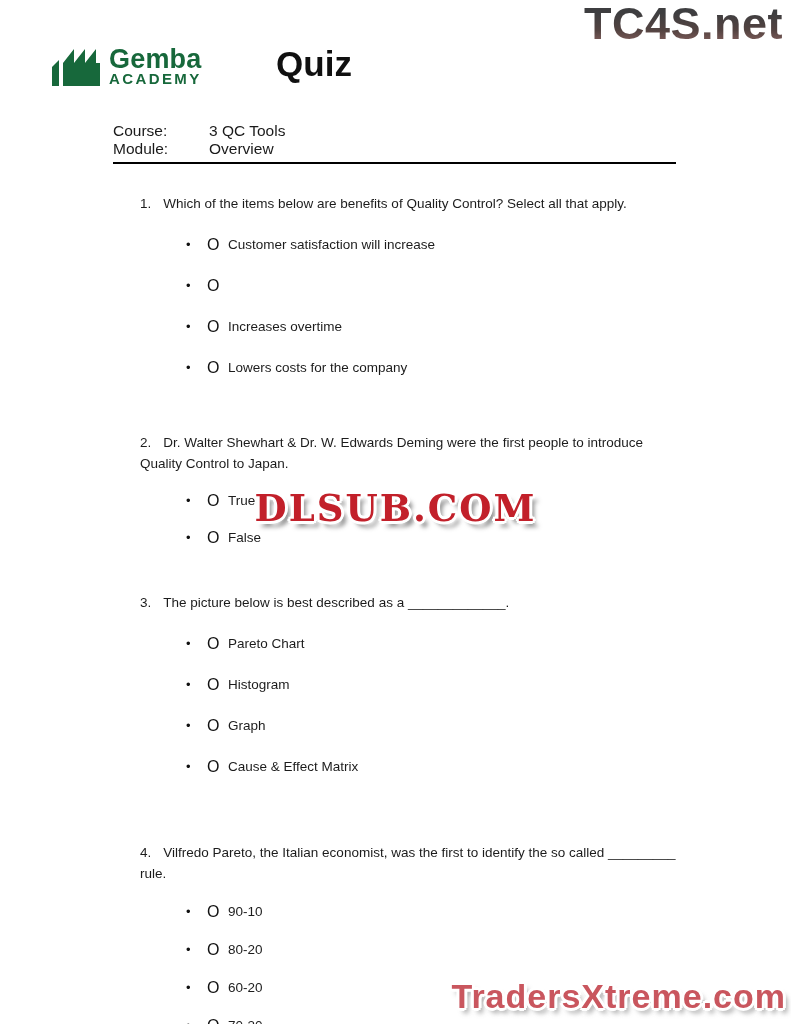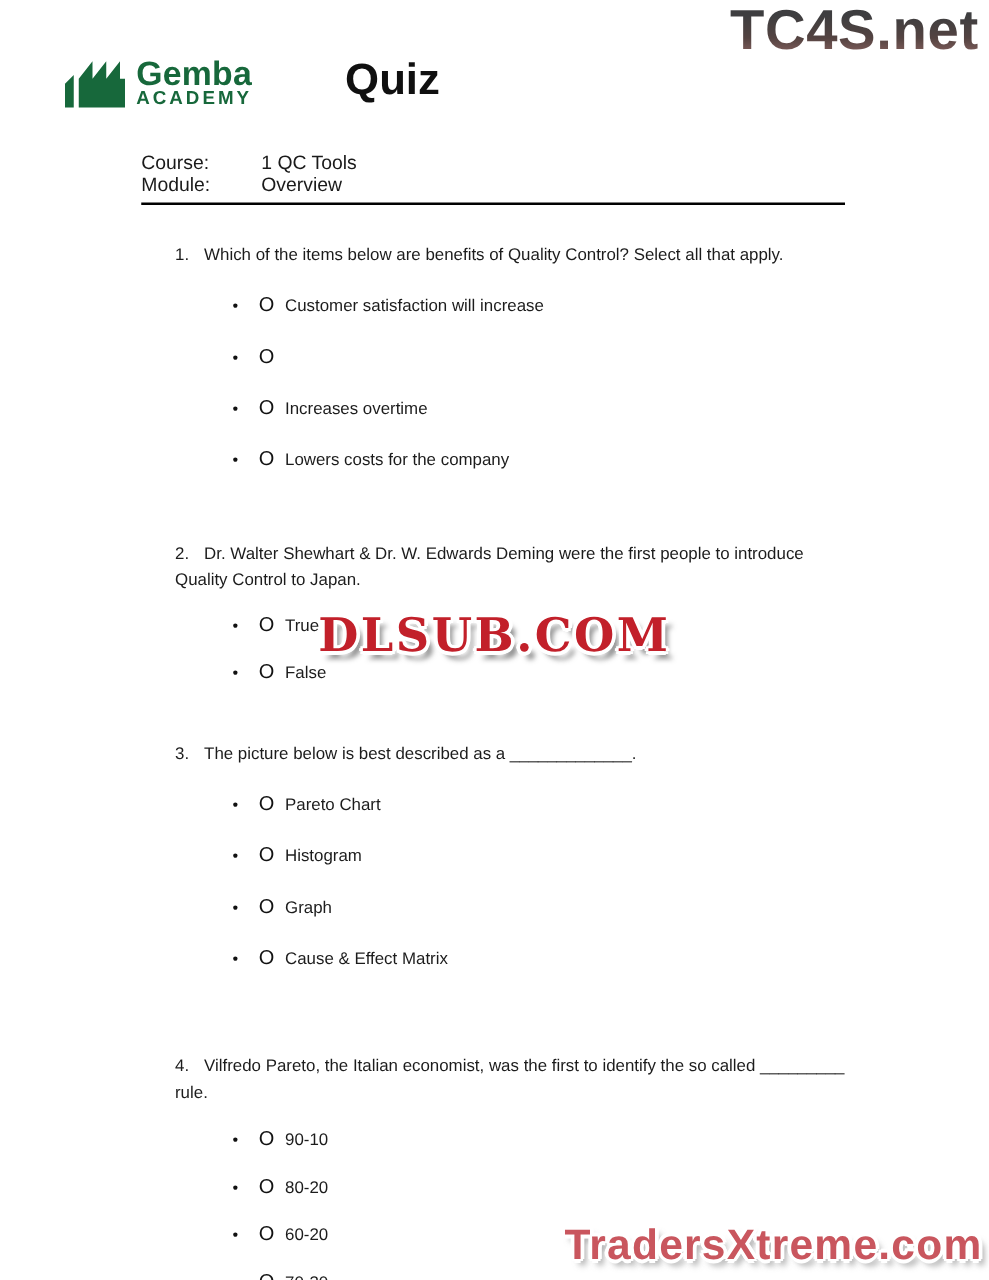--- a/index.html
+++ b/index.html
@@ -92,21 +92,21 @@
       <span class="logo-name">Gemba</span>
       <span class="logo-sub">ACADEMY</span>
     </span>
   </div>
 
   <div class="quiz-title">Quiz</div>
 
   <div class="meta">
     <div class="meta-row">
       <span class="meta-label">Course:</span>
-      <span>1 QC Tools</span>
+      <span>3 QC Tools</span>
     </div>
     <div class="meta-row">
       <span class="meta-label">Module:</span>
       <span>Overview</span>
     </div>
   </div>
 
   <div class="content">
 
     <div class="question q1">

